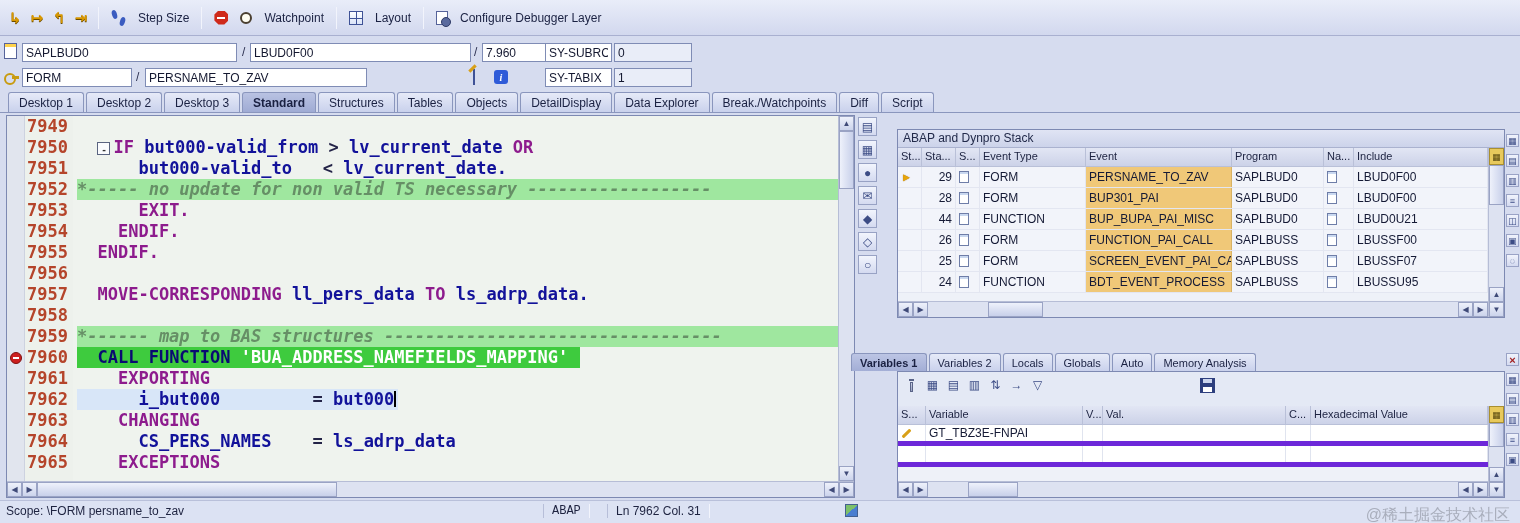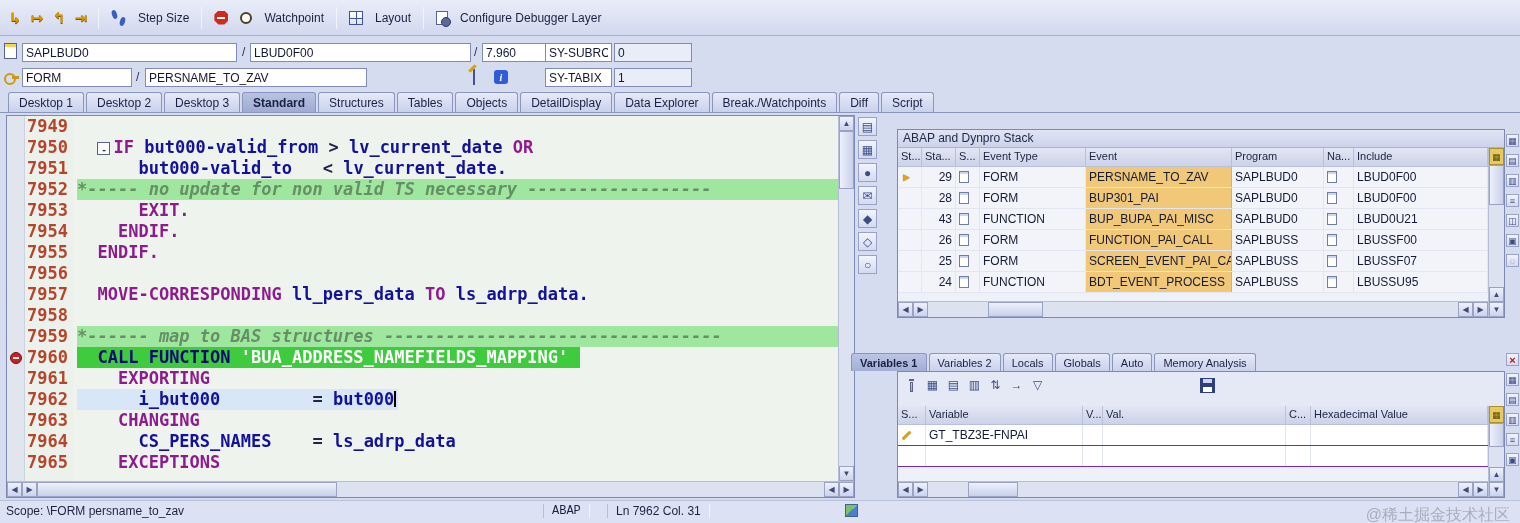--- a/index.html
+++ b/index.html
@@ -146,21 +146,21 @@
     font-size:12px;color:#3c4c85;background:transparent;border:none;}
   .trash{width:11px;height:13px;position:relative;}
   .trash::before{content:"";position:absolute;left:0;right:0;top:0;height:2px;background:#5a6488;}
   .trash::after{content:"";position:absolute;left:1px;right:1px;top:3px;bottom:0;
     background:linear-gradient(#c8cfe4,#9aa3c2);border:1px solid #5a6488;}
   .save{width:15px;height:15px;background:#2e3f7e;position:relative;margin-left:150px;}
   .save::before{content:"";position:absolute;left:3px;top:1px;width:9px;height:4px;background:#cdd6ee;}
   .save::after{content:"";position:absolute;left:3px;bottom:1px;width:9px;height:5px;background:#fff;}
   .vars-main{flex:1;display:flex;overflow:hidden;margin-top:8px;}
   .vars-table{flex:1;display:flex;flex-direction:column;overflow:hidden;}
-  .vrow{display:flex;height:21px;background:#fff;border-bottom:1px solid #6d28d9;}
+  .vrow{display:flex;height:21px;background:#fff;border-bottom:5px solid #6d28d9;}
   .vcell{padding:2px 3px;border-right:1px solid #e0e4ef;font-size:12px;color:#151a35;
     overflow:hidden;white-space:nowrap;display:flex;align-items:center;flex:0 0 auto;}
   .v-s{width:28px;} .v-var{width:157px;} .v-v{width:20px;} .v-val{width:183px;} .v-c{width:25px;} .v-hex{flex:1 1 auto;}
   .pencil{width:11px;height:3px;background:#d8a018;transform:rotate(-45deg);border-radius:1px;}
   .vfill{flex:1;background:#eef1f8;}
 
   
   .statusbar{position:absolute;left:0;top:500px;width:1520px;height:23px;background:#dce2f3;
     border-top:1px solid #b9c0da;}
   .statusbar > *{position:absolute;top:3px;}
@@ -359,21 +359,21 @@
               <div class="cell c-et" data-name="stack-event-type">FORM</div>
               <div class="cell c-ev ev" data-name="stack-event">BUP301_PAI</div>
               <div class="cell c-pr" data-name="stack-program">SAPLBUD0</div>
               <div class="cell c-na" data-name="stack-nav-cell">
                 <span class="pg" data-name="include-icon"></span>
               </div>
               <div class="cell c-in" data-name="stack-include">LBUD0F00</div>
             </div>
             <div class="srow" data-name="stack-row">
               <div class="cell c-st" data-name="stack-current-cell"></div>
-              <div class="cell c-lvl" data-name="stack-level">43</div>
+              <div class="cell c-lvl" data-name="stack-level">44</div>
               <div class="cell c-s" data-name="stack-source-cell">
                 <span class="pg" data-name="report-icon"></span>
               </div>
               <div class="cell c-et" data-name="stack-event-type">FUNCTION</div>
               <div class="cell c-ev ev" data-name="stack-event">BUP_BUPA_PAI_MISC</div>
               <div class="cell c-pr" data-name="stack-program">SAPLBUD0</div>
               <div class="cell c-na" data-name="stack-nav-cell">
                 <span class="pg" data-name="include-icon"></span>
               </div>
               <div class="cell c-in" data-name="stack-include">LBUD0U21</div>

